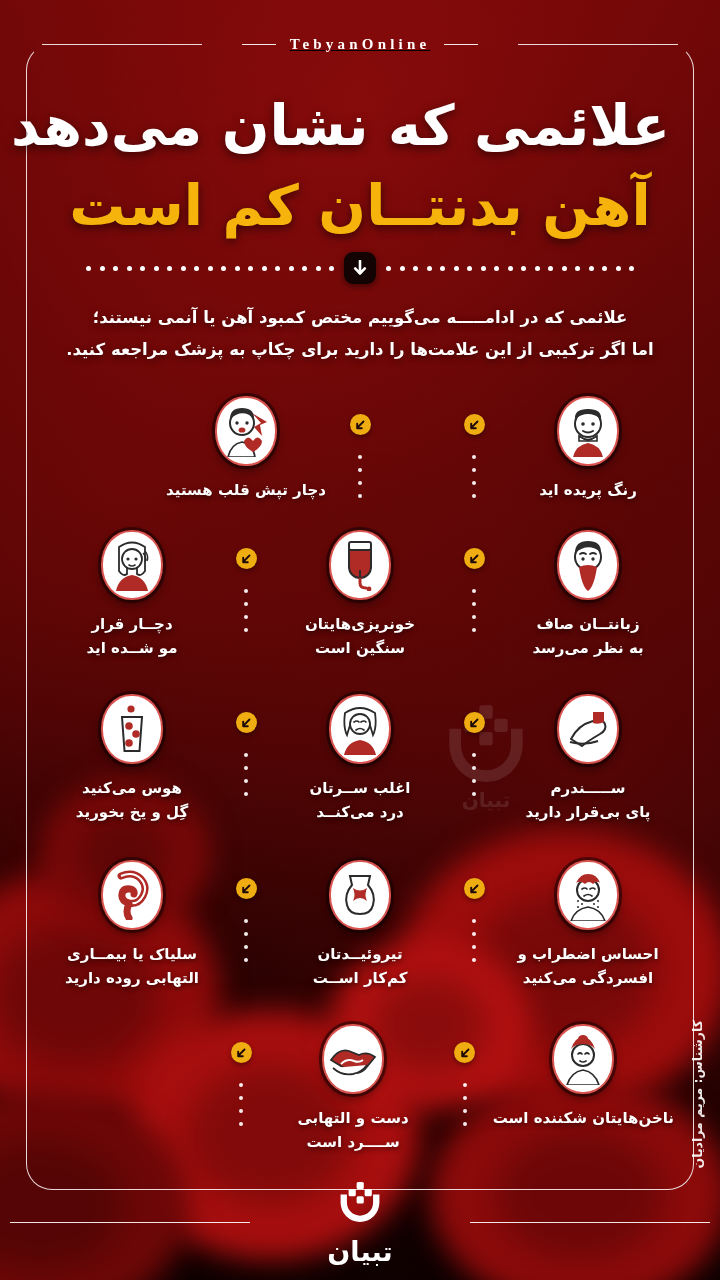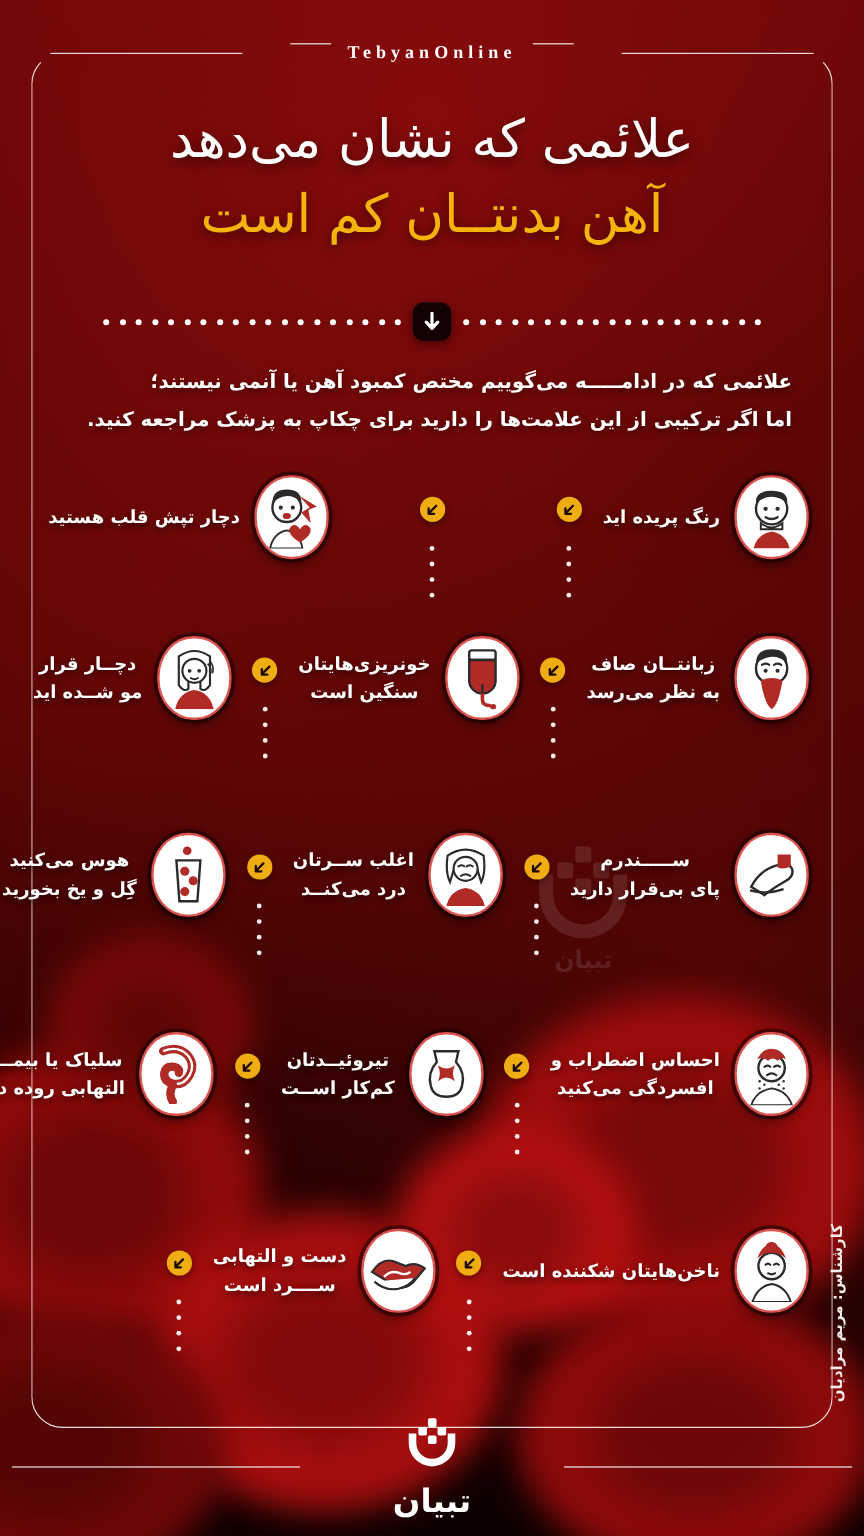--- a/index.html
+++ b/index.html
@@ -64,23 +64,24 @@
   }
   .frame-top-left  { left: 42px;  width: 160px; }
   .frame-top-right { right: 42px; width: 160px; }
 
   
   .brandline {
     position: absolute;
     top: 36px;
     left: 0; right: 0;
     display: flex;
-    align-items: flex-start;
+    align-items: center;
     justify-content: center;
     gap: 14px;
+    text-decoration: underline;
   }
   .brandline .rule {
     width: 34px; height: 1.4px;
     background: rgba(255,255,255,0.9);
   }
   .brand-text {
     color: #ffffff;
     font-size: 15px;
     font-weight: 700;
     letter-spacing: 4.2px;
@@ -91,22 +92,22 @@
 
   
   .title-wrap {
     position: absolute;
     top: 86px;
     left: 50px; right: 50px;
     text-align: center;
     direction: rtl;
   }
   .title-1, .title-2 {
-    font-weight: 400;
-    font-size: 44px;
+    font-weight: 700;
+    font-size: 56px;
     line-height: 1.42;
     letter-spacing: -0.5px;
     white-space: nowrap;
     text-shadow: 0 3px 10px rgba(0,0,0,0.55);
   }
   .title-1 { color: #ffffff; }
   .title-2 { color: #f5b30c; }
 
   
   .divider {
@@ -138,20 +139,21 @@
     justify-content: center;
     box-shadow: 0 2px 7px rgba(0,0,0,0.5);
   }
   .arrow-box svg { display: block; }
 
   
   .lead {
     position: absolute;
     top: 302px;
     left: 60px; right: 60px;
+    text-align: center;
     color: #ffffff;
     font-size: 16.5px;
     font-weight: 700;
     line-height: 1.95;
     direction: rtl;
     text-shadow: 0 2px 6px rgba(0,0,0,0.5);
   }
   .lead span { display: block; white-space: nowrap; }
 
   
@@ -169,21 +171,21 @@
     margin-bottom: 14px;
   }
   .srow:nth-child(1) { height: 120px; }
   .srow:nth-child(2) { height: 150px; }
   .srow:nth-child(3) { height: 152px; }
   .srow:nth-child(4) { height: 150px; }
   .srow:nth-child(5) { height: 150px; }
 
   .cellitem {
     display: flex;
-    flex-direction: row;
+    flex-direction: column;
     align-items: center;
     gap: 12px;
   }
 
   .badge {
     width: 62px; height: 70px;
     border-radius: 30px / 34px;
     background: #ffffff;
     border: 2.4px solid #d9534f;
     box-shadow: 0 0 0 3px rgba(20,2,2,0.55), 0 4px 10px rgba(0,0,0,0.45);

